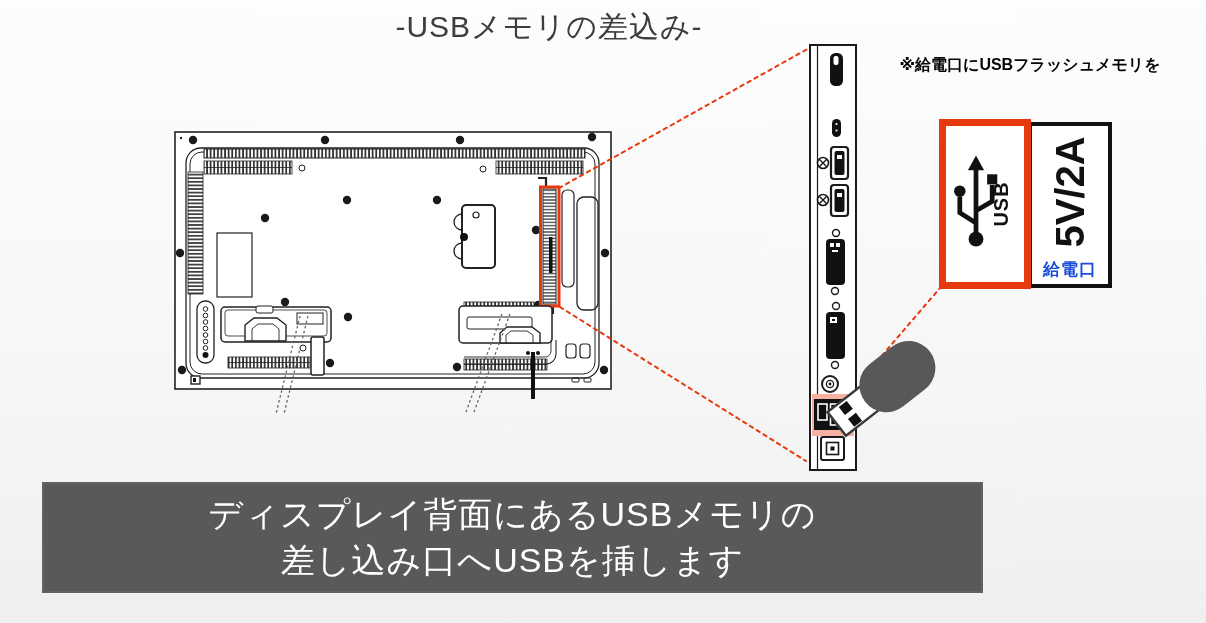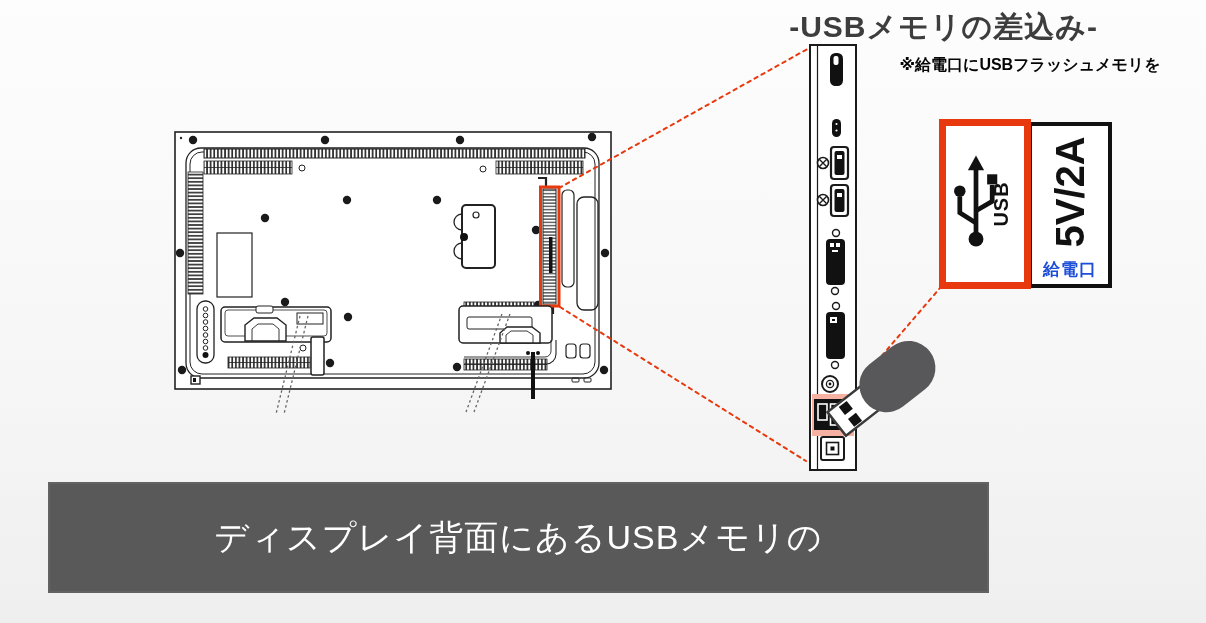--- a/index.html
+++ b/index.html
@@ -3,22 +3,22 @@
 <meta charset="utf-8">
 <style>
   html,body{margin:0;padding:0;background:#ddd;}
   .canvas{
     position:relative;width:1206px;height:623px;overflow:hidden;
     background:linear-gradient(180deg,#fdfdfd 0%,#f7f7f7 55%,#efefef 100%);
     font-family:"Liberation Sans","DejaVu Sans",sans-serif;
   }
   .diagram{position:absolute;left:0;top:0;width:1206px;height:623px;}
   .title{
-    position:absolute;top:7px;left:0;width:1098px;text-align:right;
-    font-size:30px;font-weight:bold;color:#3d3d3d;letter-spacing:1px;
+    position:absolute;top:7px;left:0;width:1098px;text-align:center;
+    font-size:30px;font-weight:normal;color:#3d3d3d;letter-spacing:1px;
   }
   .warning{
     position:absolute;left:858px;top:53px;width:344px;text-align:center;
     font-size:16px;font-weight:bold;color:#050505;line-height:24px;
   }
   .usb-box{
     position:absolute;left:939px;top:119px;width:92px;height:170px;
     border:7px solid #e8380d;background:#fff;box-sizing:border-box;z-index:3;
   }
   .usb-box svg{position:absolute;left:3px;top:15px;}
@@ -34,21 +34,21 @@
   .spec-vert{
     position:absolute;left:50%;top:42%;
     transform:translate(-50%,-50%) rotate(-90deg);
     font-size:40px;font-weight:bold;color:#111;white-space:nowrap;
   }
   .spec-port{
     position:absolute;bottom:3px;left:0;width:100%;text-align:center;
     color:#1d4ed8;font-size:17px;font-weight:bold;letter-spacing:1px;
   }
   .caption-bar{
-    position:absolute;left:48px;top:482px;width:941px;height:111px;
+    position:absolute;left:42px;top:482px;width:941px;height:111px;
     background:#595959;box-shadow:inset 0 0 0 2px rgba(255,255,255,0.06);
     display:flex;flex-direction:column;justify-content:center;align-items:center;
     gap:6px;z-index:1;
   }
   .caption-line{color:#fff;font-size:34px;line-height:1.15;letter-spacing:1px;}
 </style>
 </head>
 <body>
 
 <div class="canvas">
@@ -278,15 +278,16 @@
     <span class="usb-vert">USB</span>
   </div>
 
   <div class="spec-box">
     <span class="spec-vert">5V/2A</span>
     <span class="spec-port">給電口</span>
   </div>
 
   <div class="caption-bar">
     <div class="caption-line">ディスプレイ背面にあるUSBメモリの</div>
+    <div class="caption-line">差し込み口へUSBを挿します</div>
   </div>
 
 </div>
 
 </body></html>

